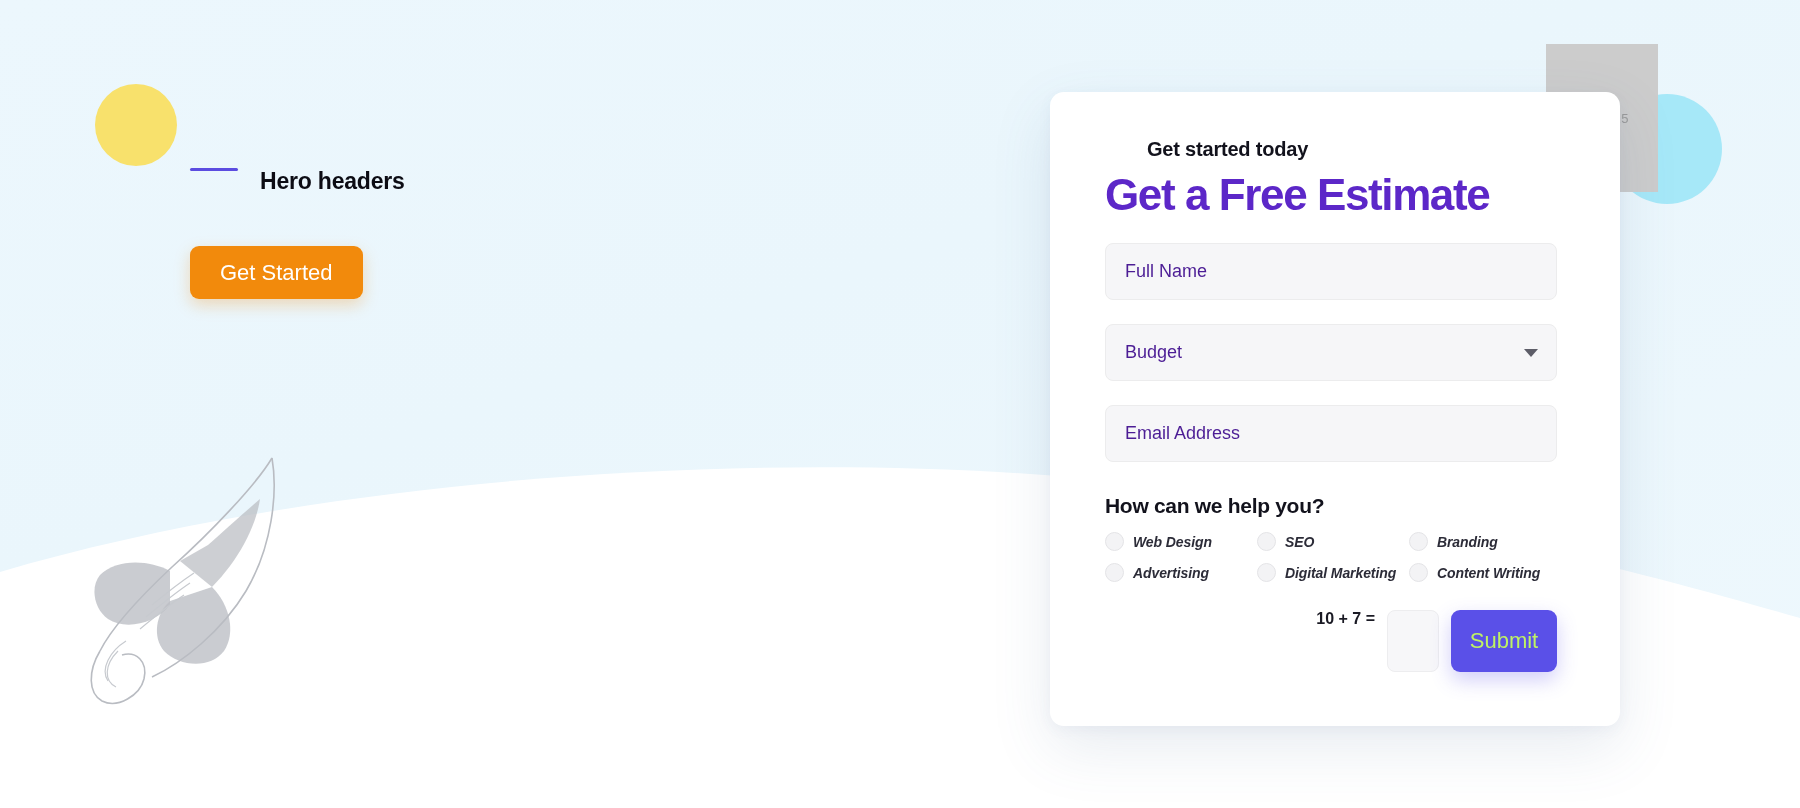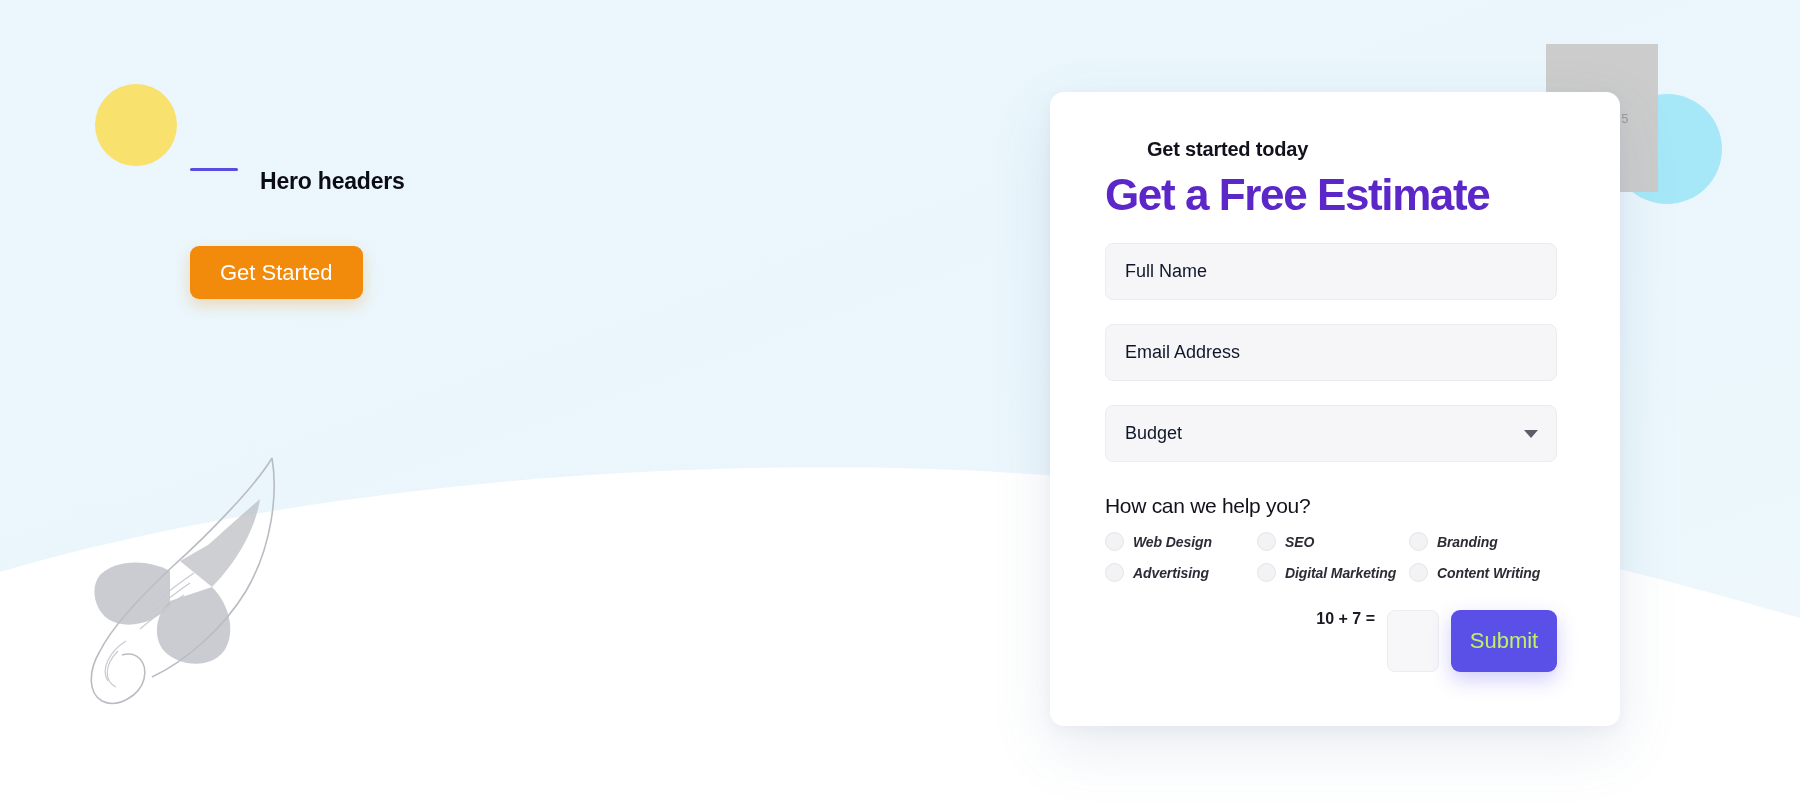--- a/index.html
+++ b/index.html
@@ -171,42 +171,42 @@
     position: relative;
     width: 452px;
     height: 57px;
     background: #f6f6f8;
     border: 1px solid #ececed;
     border-radius: 8px;
     display: flex;
     align-items: center;
     padding: 0 19px;
     font-size: 18px;
-    color: #0f172a;
+    color: #4c1d95;
     cursor: text;
   }
 
   .field.select-field { cursor: pointer; }
 
   .chevron {
     position: absolute;
     right: 18px;
     top: 50%;
     transform: translateY(-50%);
     width: 0;
     height: 0;
     border-left: 7px solid transparent;
     border-right: 7px solid transparent;
     border-top: 8px solid #5d5d68;
   }
 
   .help-heading {
     margin-top: 32px;
     font-size: 21px;
-    font-weight: normal;
+    font-weight: bold;
     color: #12121c;
     letter-spacing: -0.3px;
   }
 
   .radio-grid {
     margin-top: 14px;
     display: grid;
     grid-template-columns: 152px 152px 152px;
     row-gap: 12px;
   }
@@ -322,27 +322,27 @@
 
   <div class="form-card">
 
     <div class="card-eyebrow">Get started today</div>
     <div class="card-title">Get a Free Estimate</div>
 
     <div class="field">
       <span>Full Name</span>
     </div>
 
-    <div class="field">
-      <span>Email Address</span>
-    </div>
-
     <div class="field select-field">
       <span>Budget</span>
       <span class="chevron"></span>
+    </div>
+
+    <div class="field">
+      <span>Email Address</span>
     </div>
 
     <div class="help-heading">How can we help you?</div>
 
     <div class="radio-grid">
       <label class="radio-item">
         <span class="radio-dot"></span>
         <span class="radio-label">Web Design</span>
       </label>
       <label class="radio-item">

